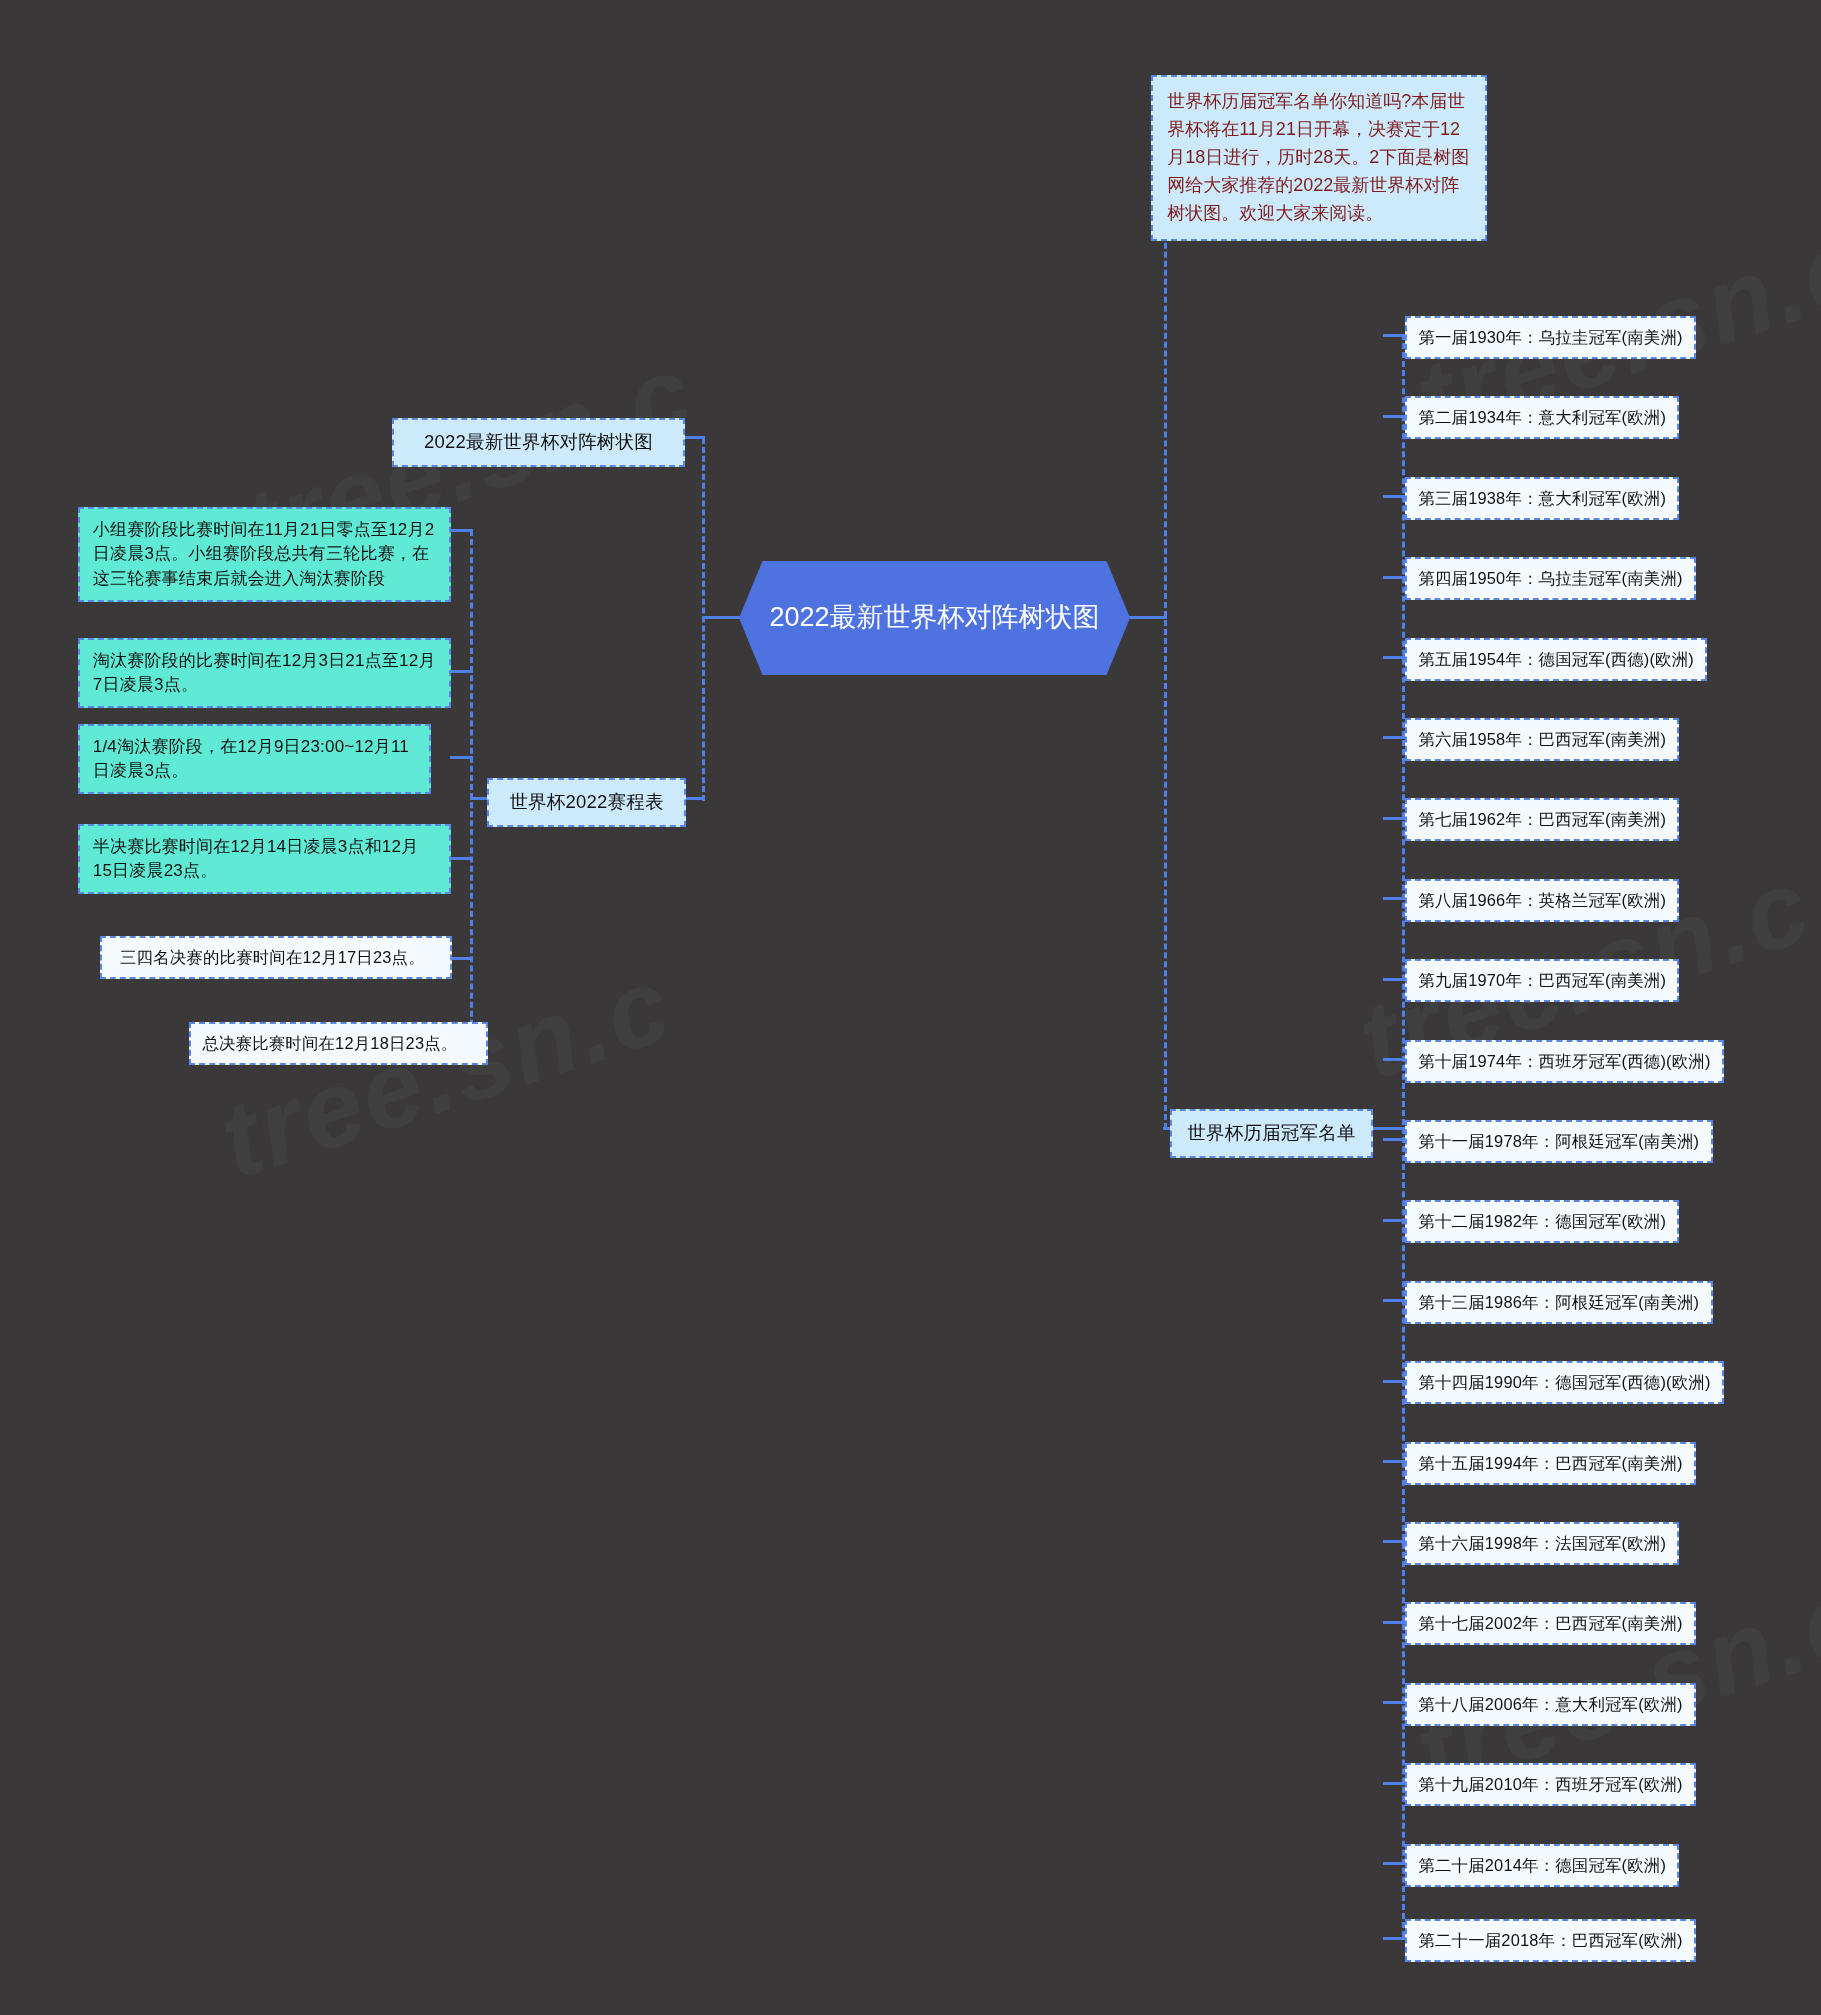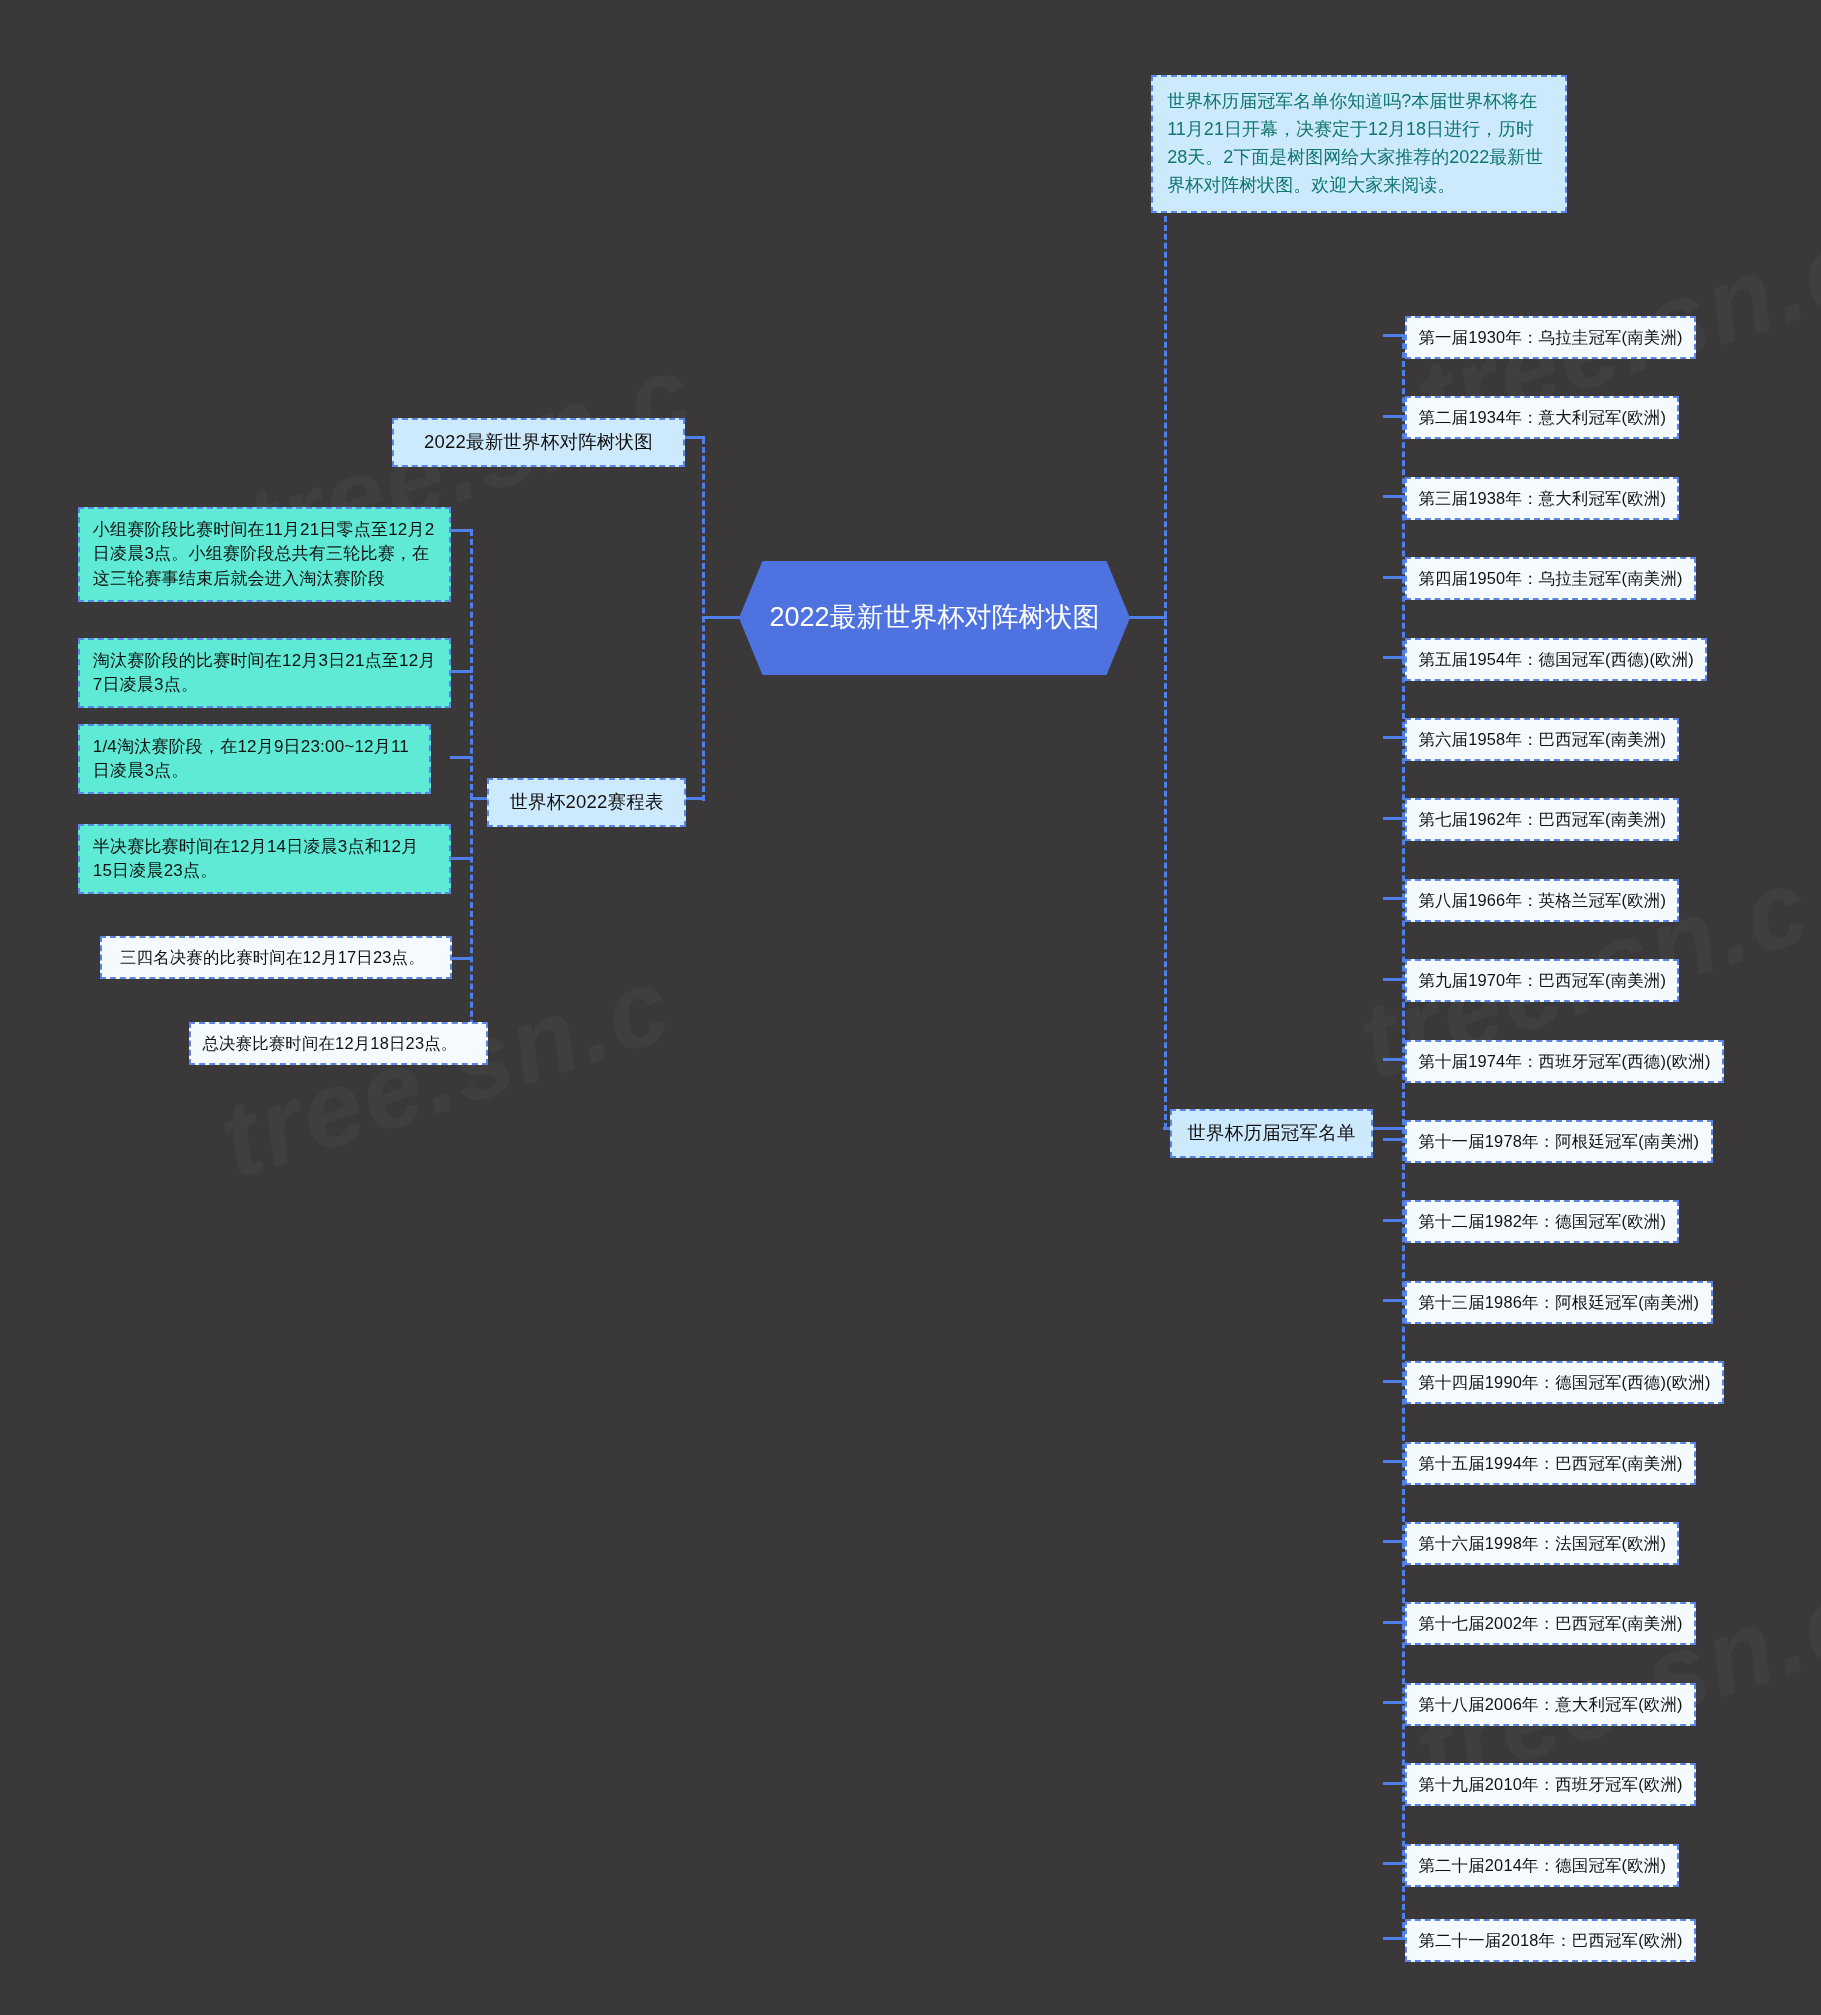--- a/index.html
+++ b/index.html
@@ -83,24 +83,24 @@
     line-height: 1.3;
     clip-path: polygon(6% 0%, 94% 0%, 100% 50%, 94% 100%, 6% 100%, 0% 50%);
     padding: 0 28.5px;
   }
 
   
   #intro-box {
     position: absolute;
     left: 1151px;
     top: 75px;
-    width: 416px;
+    width: 336px;
     background: #cdeafd;
     border: 2.1px dashed #5b86e5;
-    color: #0f766e;
+    color: #7f1d1d;
     font-size: 18px;
     line-height: 1.55;
     padding: 11.4px 14.2px;
   }
 </style>
 </head>
 <body>
 
 <div id="canvas">
 

